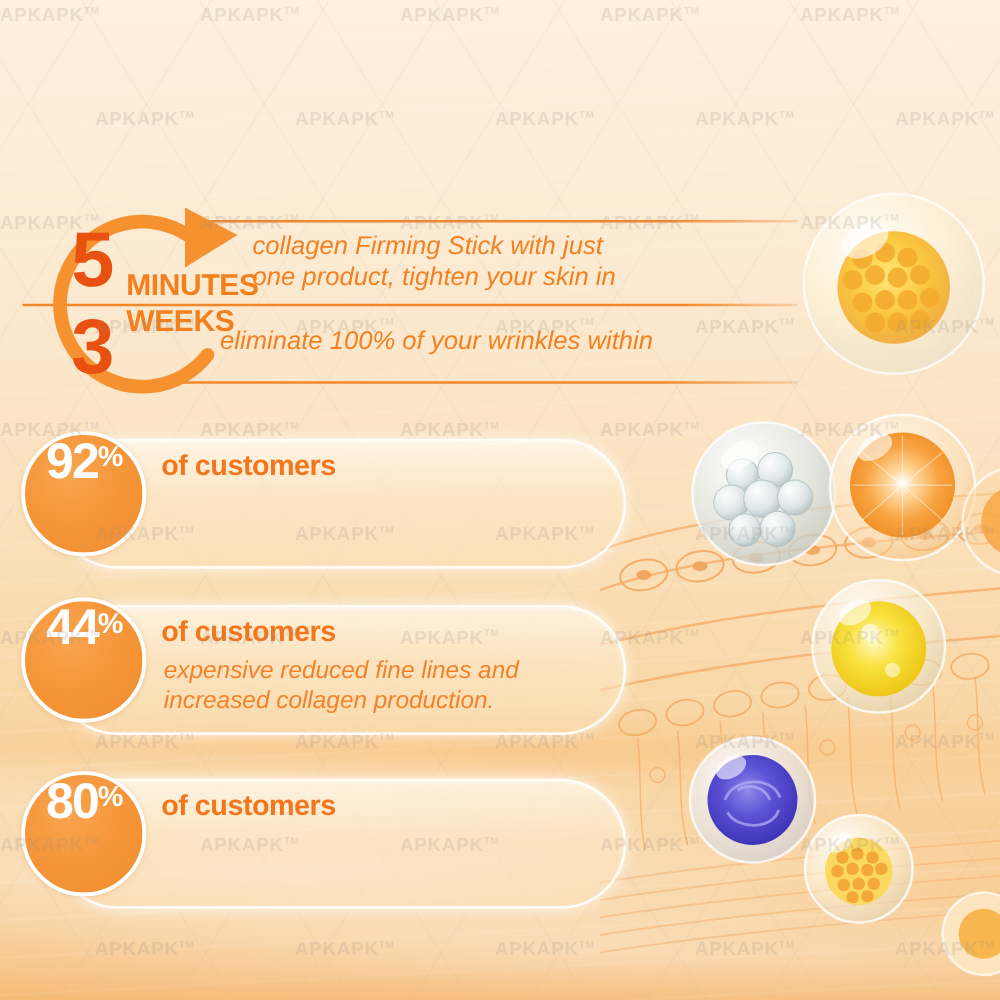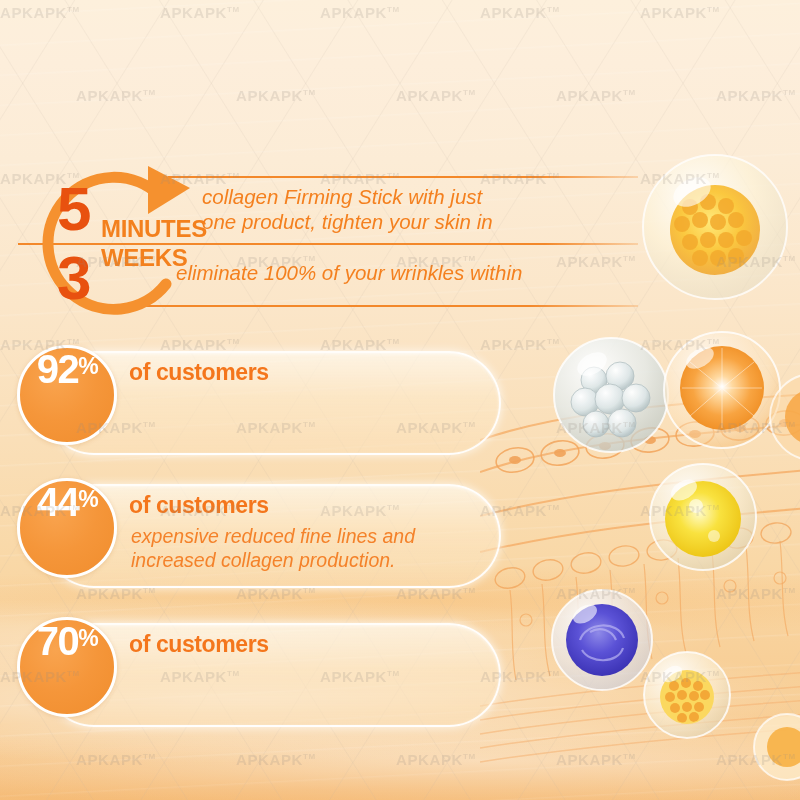--- a/index.html
+++ b/index.html
@@ -601,21 +601,21 @@
     </div>
     <div class="stat-title">of customers</div>
     <div class="stat-body">expensive reduced fine lines and
 increased collagen production.</div>
   </div>
 
   <div class="stat s3">
     <div class="stat-pill"></div>
     <div class="stat-badge">
       <div class="badge-text">
-        <span>70</span>
+        <span>80</span>
           <span class="badge-pct">%</span>
       </div>
     </div>
     <div class="stat-title">of customers</div>
   </div>
 
   <div class="watermarks" id="watermark-layer">
       <div class="wm" style="left: 0px; top: 4px;">APKAPK<sup>TM</sup></div>
       <div class="wm" style="left: 160px; top: 4px;">APKAPK<sup>TM</sup></div>
       <div class="wm" style="left: 320px; top: 4px;">APKAPK<sup>TM</sup></div>

